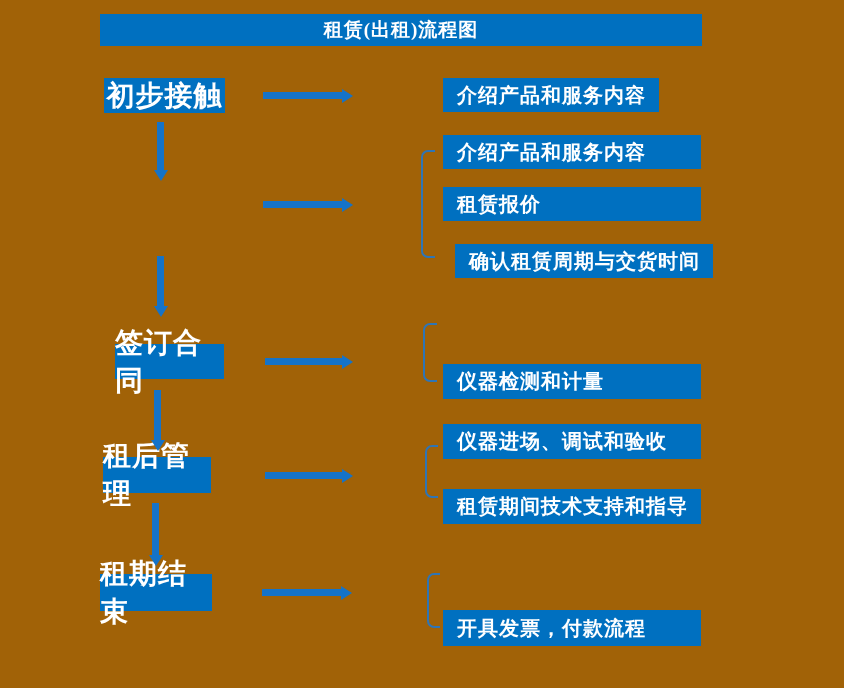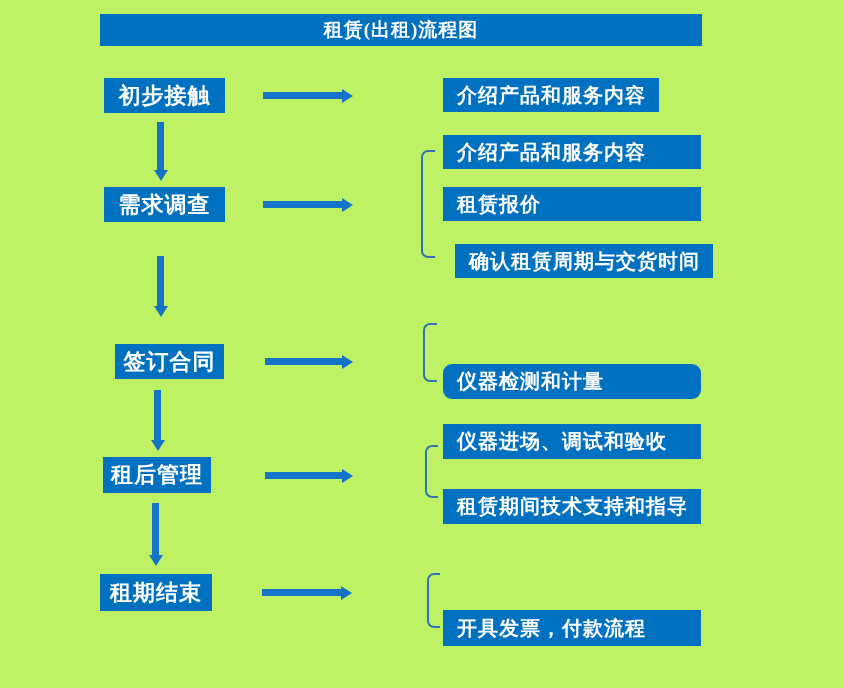--- a/index.html
+++ b/index.html
@@ -1,26 +1,26 @@
 <!DOCTYPE html>
 <html><head>
 <meta charset="utf-8">
 <style>
   html,body{margin:0;padding:0;background:#ffffff;}
   #canvas{
-    position:relative;width:844px;height:688px;background:#bef264;overflow:hidden;
+    position:relative;width:844px;height:688px;background:#a16207;overflow:hidden;
     font-family:"Liberation Serif","DejaVu Serif",serif;
   }
   .box{
     position:absolute;background:var(--box,#0070c0);color:var(--text,#ffffff);
     font-weight:bold;display:flex;align-items:center;box-sizing:border-box;
     letter-spacing:1px;
   }
   .titlebar{justify-content:center;font-size:19px;}
-  .step{justify-content:center;font-size:22px;}
+  .step{justify-content:center;font-size:28px;}
   .detail{justify-content:flex-start;padding-left:14px;font-size:20px;}
   .harrow{position:absolute;height:7px;background:var(--arrow,#1573c8);}
   .harrow::after{
     content:"";position:absolute;left:100%;top:50%;transform:translateY(-50%);
     width:0;height:0;border-left:11px solid var(--arrow,#1573c8);
     border-top:7px solid transparent;border-bottom:7px solid transparent;
   }
   .varrow{position:absolute;width:7px;background:var(--arrow,#1573c8);}
   .varrow::after{
     content:"";position:absolute;top:100%;left:50%;transform:translateX(-50%);
@@ -34,21 +34,20 @@
   }
 </style>
 </head>
 <body>
 
 <div id="canvas" style="--box: #0070c0; --arrow: #1573c8; --bracket: #2e75b6; --text: #ffffff;">
 
   <div class="box titlebar" style="left:100px;top:14px;width:602px;height:32px;">租赁(出租)流程图</div>
 
   <div class="box step" style="left:104px;top:78px;width:121px;height:35px;">初步接触</div>
-  <div class="box step" style="left:104px;top:187px;width:121px;height:35px;">需求调查</div>
   <div class="box step" style="left:115px;top:344px;width:109px;height:35px;">签订合同</div>
   <div class="box step" style="left:103px;top:457px;width:108px;height:36px;">租后管理</div>
   <div class="box step" style="left:100px;top:574px;width:112px;height:37px;">租期结束</div>
 
   <div class="varrow" style="left:157px;top:122px;height:48px;"></div>
   <div class="varrow" style="left:157px;top:256px;height:50px;"></div>
   <div class="varrow" style="left:154px;top:390px;height:50px;"></div>
   <div class="varrow" style="left:152px;top:503px;height:52px;"></div>
 
   <div class="harrow" style="left:263px;top:92px;width:79px;"></div>
@@ -61,20 +60,20 @@
   <div class="bracket" style="left:423px;top:323px;width:14px;height:59px;"></div>
   <div class="bracket" style="left:425px;top:445px;width:13px;height:53px;"></div>
   <div class="bracket" style="left:427px;top:573px;width:13px;height:55px;"></div>
 
   <div class="box detail" style="left:443px;top:78px;width:216px;height:34px;">介绍产品和服务内容</div>
 
   <div class="box detail" style="left:443px;top:135px;width:258px;height:34px;">介绍产品和服务内容</div>
   <div class="box detail" style="left:443px;top:187px;width:258px;height:34px;">租赁报价</div>
   <div class="box detail" style="left:443px;top:244px;width:258px;height:34px;margin-left:12px;">确认租赁周期与交货时间</div>
 
-  <div class="box detail" style="left:443px;top:364px;width:258px;height:35px;border-radius:9px;">仪器检测和计量</div>
+  <div class="box detail" style="left:443px;top:364px;width:258px;height:35px;">仪器检测和计量</div>
 
   <div class="box detail" style="left:443px;top:424px;width:258px;height:35px;">仪器进场、调试和验收</div>
   <div class="box detail" style="left:443px;top:489px;width:258px;height:35px;">租赁期间技术支持和指导</div>
 
   <div class="box detail" style="left:443px;top:610px;width:258px;height:36px;">开具发票，付款流程</div>
 
 </div>
 
 </body></html>

